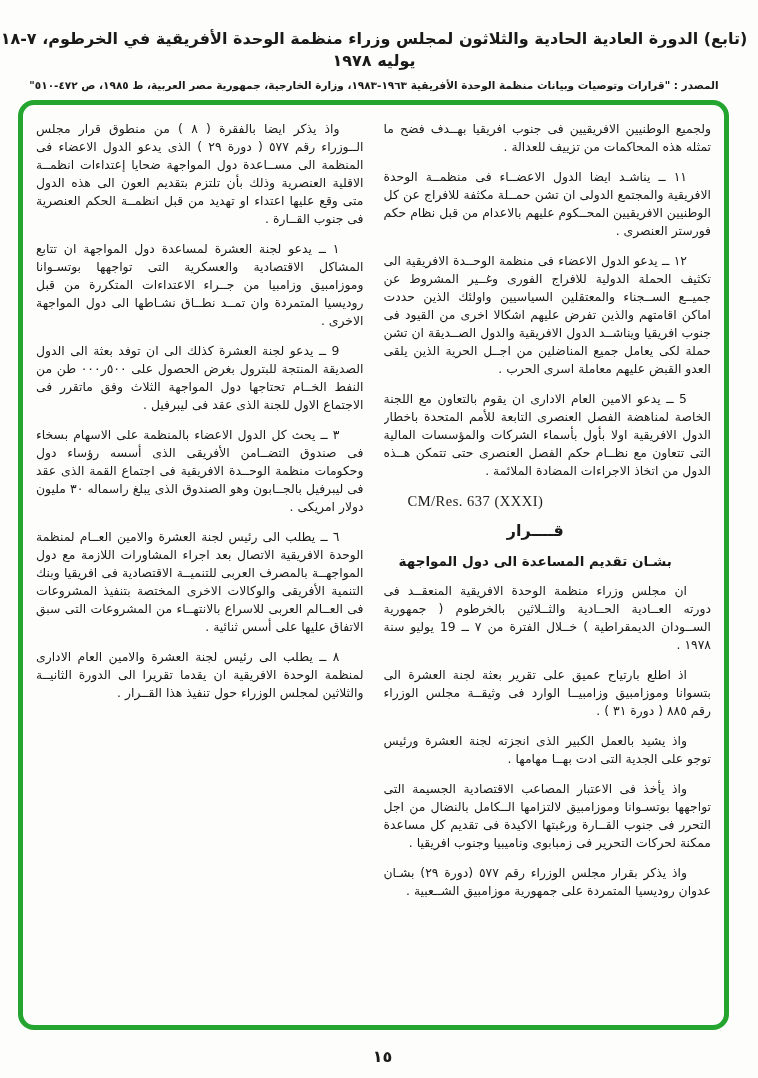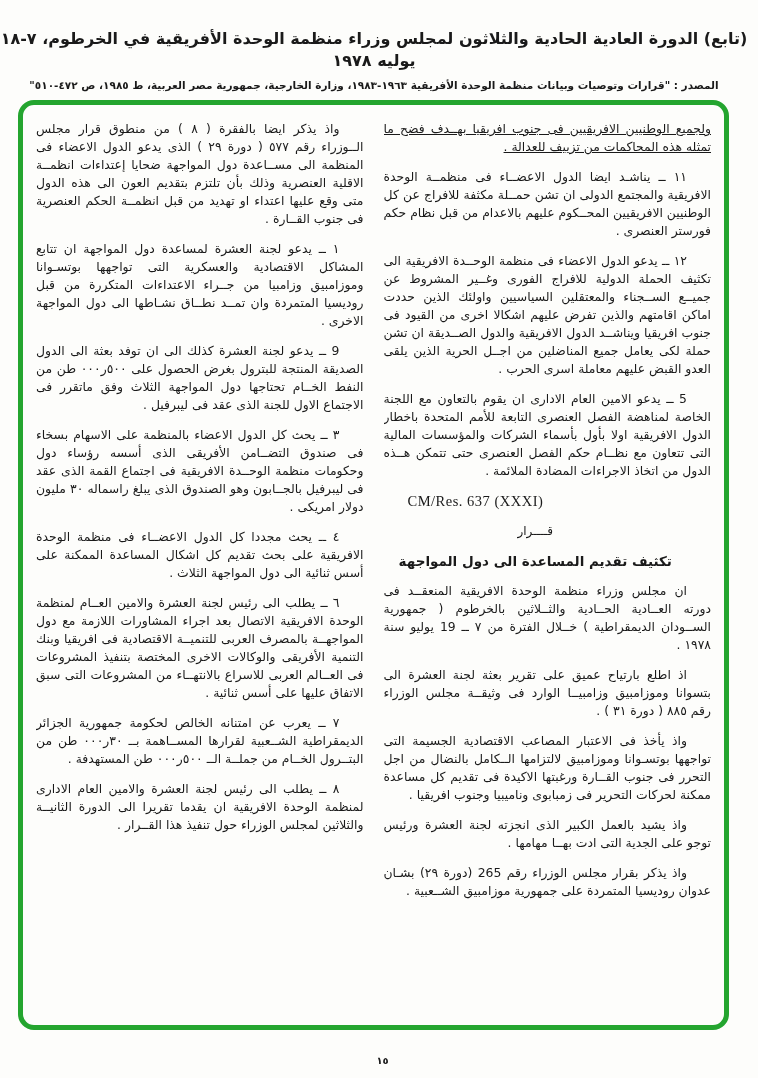--- a/index.html
+++ b/index.html
@@ -16,72 +16,70 @@
     position:absolute;left:18px;top:100px;width:711px;height:930px;
     border:5px solid #24a52f;border-radius:16px;box-sizing:border-box;
     padding:15px 13px 10px;background:transparent;
   }
   .cols{display:flex;direction:rtl;gap:20px;height:100%;overflow:hidden;}
   .col{
     flex:1;direction:rtl;font-size:12.4px;line-height:18px;
     text-align:justify;text-align-last:right;overflow:hidden;
   }
   .col p{margin:0 0 12px;text-indent:24px;}
-  .col p.noindent{text-indent:0;text-decoration:underline;}
+  .col p.noindent{text-indent:0;}
   .cmref{
     direction:ltr;text-align:right;text-align-last:left;text-indent:0;
     font-family:"Liberation Serif",serif;font-size:14.5px;letter-spacing:.5px;
     margin:16px 0 8px;
   }
   .res-title{
     text-align:right;text-align-last:center;text-indent:0;
-    font-weight:normal;font-size:12px;margin:12px 0 14px;
+    font-weight:bold;font-size:16px;margin:12px 0 14px;
   }
   .res-subtitle{
     text-align:center;text-align-last:center;text-indent:0;
     font-weight:bold;font-size:13.5px;margin:0 0 15px;
   }
   .pagenum{
     position:absolute;bottom:12px;left:0;right:0;text-align:center;
-    font-weight:bold;font-size:10px;direction:rtl;padding-left:7px;
+    font-weight:bold;font-size:16px;direction:rtl;padding-left:7px;
   }
 </style>
 </head>
 <body>
 
 <div class="header">
   <div class="header-title">(تابع) الدورة العادية الحادية والثلاثون لمجلس وزراء منظمة الوحدة الأفريقية في الخرطوم، ٧-١٨ يوليه ١٩٧٨</div>
   <div class="header-source">المصدر : "قرارات وتوصيات وبيانات منظمة الوحدة الأفريقية ١٩٦٣-١٩٨٣، وزارة الخارجية، جمهورية مصر العربية، ط ١٩٨٥، ص ٤٧٢-٥١٠"</div>
 </div>
 
 <div class="frame" style="border-color: rgb(36, 165, 47);">
   <div class="cols">
 
     <div class="col">
       <p class="noindent">ولجميع الوطنيين الافريقيين فى جنوب افريقيا بهــدف فضح ما تمثله هذه المحاكمات من تزييف للعدالة .</p>
       <p>١١ ــ يناشـد ايضا الدول الاعضــاء فى منظمــة الوحدة الافريقية والمجتمع الدولى ان تشن حمــلة مكثفة للافراج عن كل الوطنيين الافريقيين المحــكوم عليهم بالاعدام من قبل نظام حكم فورستر العنصرى .</p>
       <p>١٢ ــ يدعو الدول الاعضاء فى منظمة الوحــدة الافريقية الى تكثيف الحملة الدولية للافراج الفورى وغــير المشروط عن جميــع الســجناء والمعتقلين السياسيين واولئك الذين حددت اماكن اقامتهم والذين تفرض عليهم اشكالا اخرى من القيود فى جنوب افريقيا ويناشــد الدول الافريقية والدول الصــديقة ان تشن حملة لكى يعامل جميع المناضلين من اجــل الحرية الذين يلقى العدو القبض عليهم معاملة اسرى الحرب .</p>
       <p>5 ــ يدعو الامين العام الادارى ان يقوم بالتعاون مع اللجنة الخاصة لمناهضة الفصل العنصرى التابعة للأمم المتحدة باخطار الدول الافريقية اولا بأول بأسماء الشركات والمؤسسات المالية التى تتعاون مع نظــام حكم الفصل العنصرى حتى تتمكن هــذه الدول من اتخاذ الاجراءات المضادة الملائمة .</p>
       <p class="cmref">CM/Res. 637 (XXXI)</p>
       <p class="res-title">قــــرار</p>
-      <p class="res-subtitle">تكثيف تقديم المساعدة الى دول المواجهة</p>
+      <p class="res-subtitle">بشـان تقديم المساعدة الى دول المواجهة</p>
       <p>ان مجلس وزراء منظمة الوحدة الافريقية المنعقــد فى دورته العــادية الحــادية والثــلاثين بالخرطوم ( جمهورية الســودان الديمقراطية ) خــلال الفترة من ٧ ــ 19 يوليو سنة ١٩٧٨ .</p>
       <p>اذ اطلع بارتياح عميق على تقرير بعثة لجنة العشرة الى بتسوانا وموزامبيق وزامبيــا الوارد فى وثيقــة مجلس الوزراء رقم ٨٨٥ ( دورة ٣١ ) .</p>
+      <p>واذ يشيد بالعمل الكبير الذى انجزته لجنة العشرة ورئيس توجو على الجدية التى ادت بهــا مهامها .</p>
       <p>واذ يأخذ فى الاعتبار المصاعب الاقتصادية الجسيمة التى تواجهها بوتسـوانا وموزامبيق لالتزامها الــكامل بالنضال من اجل التحرر فى جنوب القــارة ورغبتها الاكيدة فى تقديم كل مساعدة ممكنة لحركات التحرير فى زمبابوى وناميبيا وجنوب افريقيا .</p>
-      <p>واذ يشيد بالعمل الكبير الذى انجزته لجنة العشرة ورئيس توجو على الجدية التى ادت بهــا مهامها .</p>
-      <p>واذ يذكر بقرار مجلس الوزراء رقم 265 (دورة ٢٩) بشـان عدوان روديسيا المتمردة على جمهورية موزامبيق الشــعبية .</p>
+      <p>واذ يذكر بقرار مجلس الوزراء رقم ٥٧٧ (دورة ٢٩) بشـان عدوان روديسيا المتمردة على جمهورية موزامبيق الشــعبية .</p>
     </div>
 
     <div class="col">
       <p>واذ يذكر ايضا بالفقرة ( ٨ ) من منطوق قرار مجلس الــوزراء رقم ٥٧٧ ( دورة ٢٩ ) الذى يدعو الدول الاعضاء فى المنظمة الى مســاعدة دول المواجهة ضحايا إعتداءات انظمــة الاقلية العنصرية وذلك بأن تلتزم بتقديم العون الى هذه الدول متى وقع عليها اعتداء او تهديد من قبل انظمــة الحكم العنصرية فى جنوب القــارة .</p>
       <p>١ ــ يدعو لجنة العشرة لمساعدة دول المواجهة ان تتابع المشاكل الاقتصادية والعسكرية التى تواجهها بوتسـوانا وموزامبيق وزامبيا من جــراء الاعتداءات المتكررة من قبل روديسيا المتمردة وان تمــد نطــاق نشـاطها الى دول المواجهة الاخرى .</p>
       <p>9 ــ يدعو لجنة العشرة كذلك الى ان توفد بعثة الى الدول الصديقة المنتجة للبترول بغرض الحصول على ٥٠٠ر٠٠٠ طن من النفط الخــام تحتاجها دول المواجهة الثلاث وفق ماتقرر فى الاجتماع الاول للجنة الذى عقد فى ليبرفيل .</p>
       <p>٣ ــ يحث كل الدول الاعضاء بالمنظمة على الاسهام بسخاء فى صندوق التضــامن الأفريقى الذى أسسه رؤساء دول وحكومات منظمة الوحــدة الافريقية فى اجتماع القمة الذى عقد فى ليبرفيل بالجــابون وهو الصندوق الذى يبلغ راسماله ٣٠ مليون دولار امريكى .</p>
-      <p>٤ ــ يحث مجددا كل الدول الاعضــاء فى منظمة الوحدة الافريقية على بحث تقديم كل اشكال المساعدة الممكنة على أسس ثنائية الى دول المواجهة الثلاث .</p>
       <p>٦ ــ يطلب الى رئيس لجنة العشرة والامين العــام لمنظمة الوحدة الافريقية الاتصال بعد اجراء المشاورات اللازمة مع دول المواجهــة بالمصرف العربى للتنميــة الاقتصادية فى افريقيا وبنك التنمية الأفريقى والوكالات الاخرى المختصة بتنفيذ المشروعات فى العــالم العربى للاسراع بالانتهــاء من المشروعات التى سبق الاتفاق عليها على أسس ثنائية .</p>
-      <p>٧ ــ يعرب عن امتنانه الخالص لحكومة جمهورية الجزائر الديمقراطية الشــعبية لقرارها المســاهمة بــ ٣٠ر٠٠٠ طن من البتــرول الخــام من جملــة الــ ٥٠٠ر٠٠٠ طن المستهدفة .</p>
       <p>٨ ــ يطلب الى رئيس لجنة العشرة والامين العام الادارى لمنظمة الوحدة الافريقية ان يقدما تقريرا الى الدورة الثانيــة والثلاثين لمجلس الوزراء حول تنفيذ هذا القــرار .</p>
     </div>
 
   </div>
 </div>
 
 <div class="pagenum">١٥</div>
 
 </body></html>

